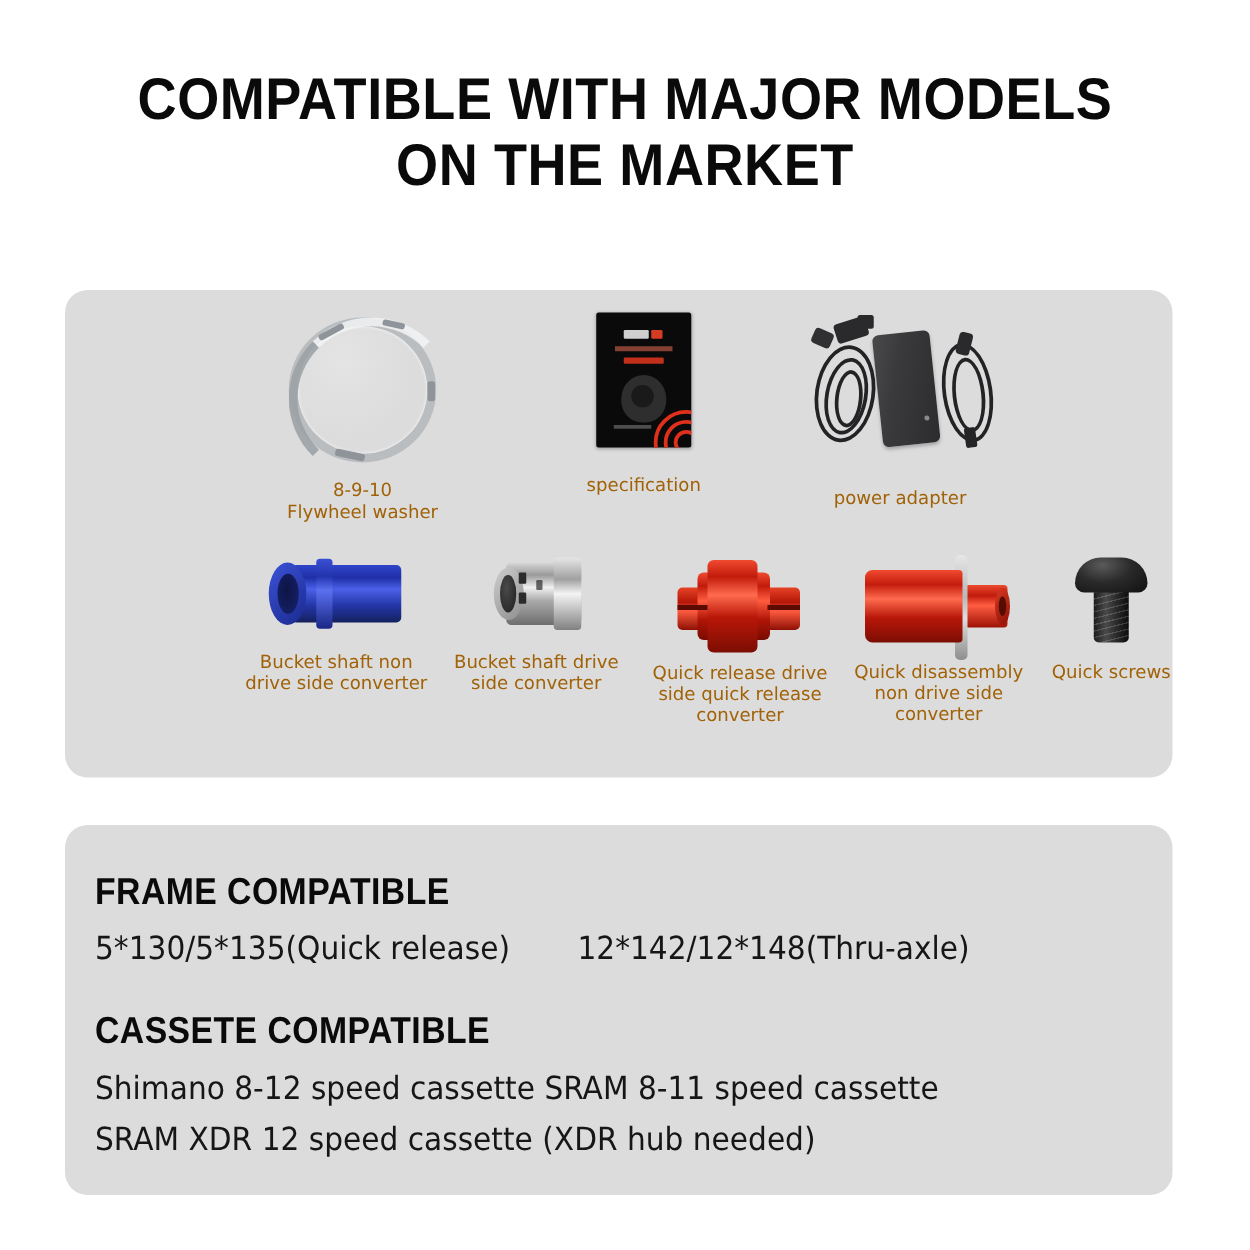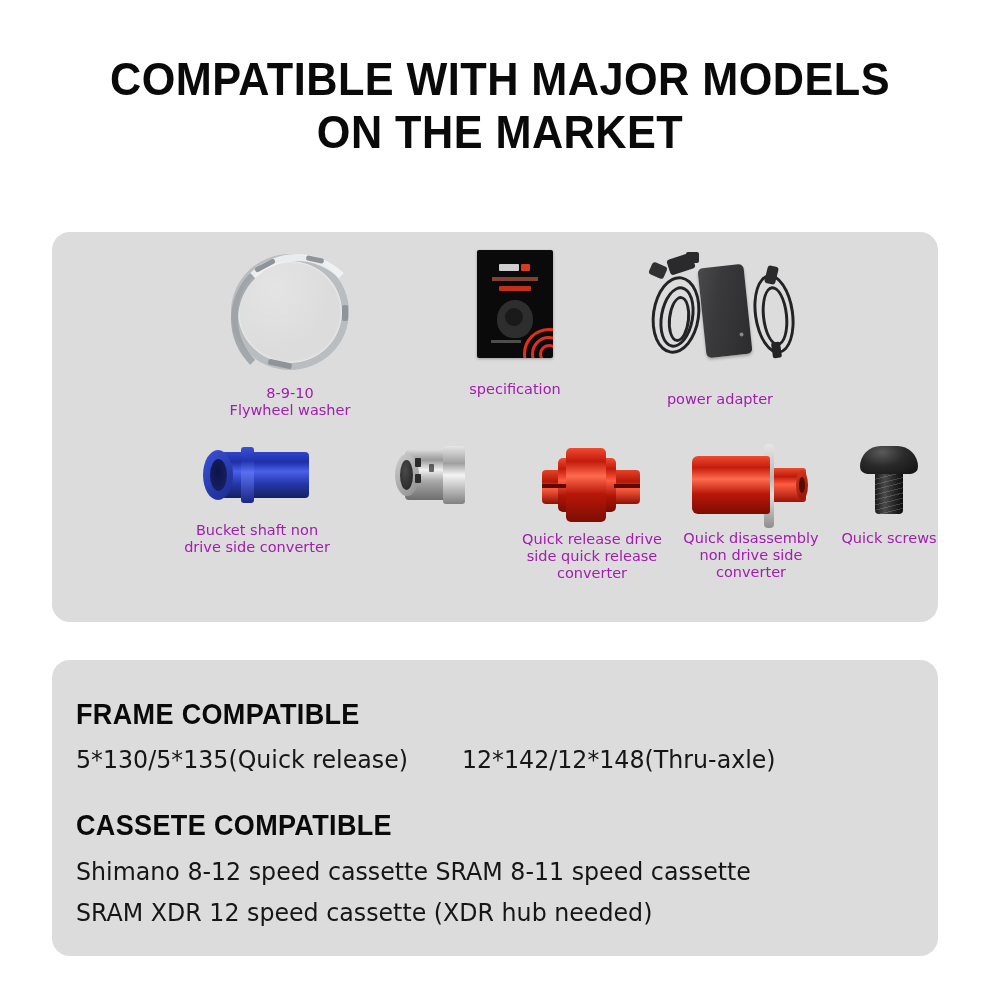--- a/index.html
+++ b/index.html
@@ -41,36 +41,36 @@
   .row { position: absolute; display: flex; }
   #row-top { left: 0; top: 18px; width: 886px; justify-content: center; gap: 0px; }
   #row-bottom { left: 0; top: 212px; width: 886px; }
 
   .cell { position: relative; text-align: center; }
   .art { position: relative; margin: 0 auto; }
   .cap {
     font-family: "DejaVu Sans", sans-serif;
     font-size: 14.5px;
     line-height: 17px;
-    color: #a21caf;
+    color: #a16207;
     white-space: pre-line;
     font-weight: 400;
   }
 
   
   #cell-washer { width: 250px; }
   #cell-adapter { width: 210px; }
   #cell-spec { width: 200px; }
   #cell-washer .cap { margin-top: 6px; }
   #cell-adapter .cap { margin-top: 23px; }
   #cell-spec .cap { margin-top: 23px; }
 
   
   #row-bottom .cell { position: absolute; }
-  #cell-blue   { left: 92px;  width: 226px; }
+  #cell-blue   { left: 104px;  width: 226px; }
   #cell-silver { left: 285px; width: 184px; }
   #cell-red1   { left: 440px; width: 200px; }
   #cell-red2   { left: 600px; width: 198px; }
   #cell-screw  { left: 742px; width: 190px; }
 
   #cell-blue .cap   { margin-top: 14px; }
   #cell-silver .cap { margin-top: 14px; }
   #cell-red1 .cap   { margin-top: 5px; }
   #cell-red2 .cap   { margin-top: 2px; }
   #cell-screw .cap  { margin-top: 14px; }
@@ -396,20 +396,22 @@
       <div class="cell" id="cell-silver">
         <div class="art part silver-part">
           <div class="silver-body"></div>
           <div class="silver-lip"></div>
           <div class="silver-face"></div>
           <div class="silver-bore"></div>
           <span class="slot sl1"></span>
             <span class="slot sl2"></span>
             <span class="slot sl3"></span>
         </div>
+        <div class="cap">Bucket shaft drive
+side converter</div>
       </div>
 
       <div class="cell" id="cell-red1">
         <div class="art part red1-part">
           <div class="r1-left"></div>
             <div class="r1-right"></div>
           <div class="r1-mid"></div>
             <div class="r1-hub"></div>
           <span class="r1-slitL"></span>
             <span class="r1-slitR"></span>

